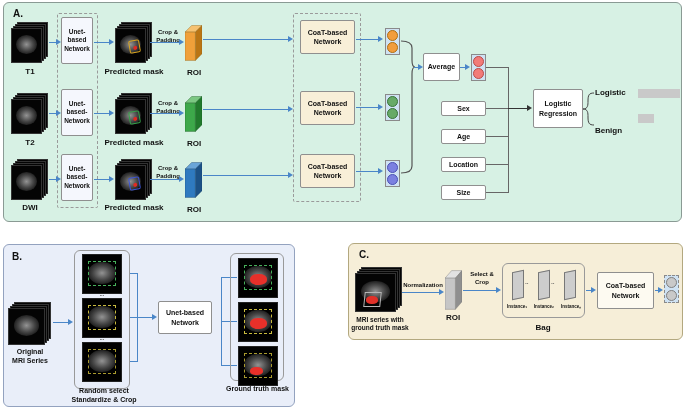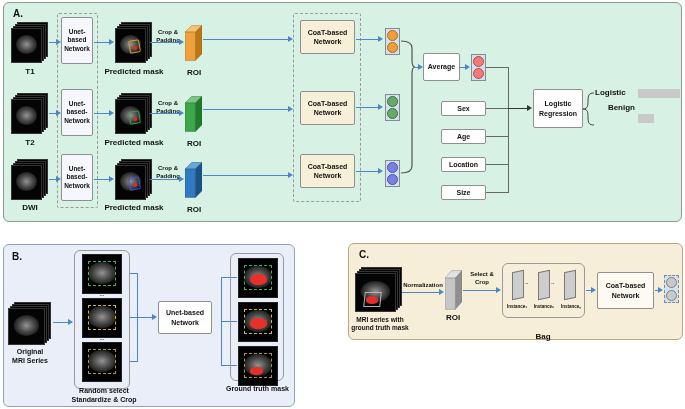--- a/index.html
+++ b/index.html
@@ -238,21 +238,21 @@
     <div class="arr dark" style="left:504px;top:102px;width:24px;"></div>
 
     <div class="nbox white f7" style="left:529px;top:86px;width:50px;height:39px;">Logistic
 Regression</div>
     <svg class="bracket" style="left:579px;top:86px;" width="11" height="39" viewBox="0 0 11 39">
       <path d="M0,20 C5,20 5,16 5,12 C5,6 6,4 11,4" fill="none" stroke="#444" stroke-width="1"></path>
       <path d="M0,20 C5,20 5,24 5,28 C5,34 6,36 11,36" fill="none" stroke="#444" stroke-width="1"></path>
     </svg>
     <div class="lbl f8 left" style="left:591px;top:85px;width:46px;">Logistic</div>
     <div class="bar" style="left:634px;top:86px;width:42px;height:9px;"></div>
-    <div class="lbl f8 left" style="left:591px;top:100px;width:40px;text-align:right;">Benign</div>
+    <div class="lbl f8 left" style="left:591px;top:123px;width:40px;">Benign</div>
     <div class="bar" style="left:634px;top:111px;width:16px;height:9px;"></div>
   </section>
 
   <section class="panel pb">
     <div class="lbl f10 left" style="left:8px;top:6px;">B.</div>
 
     <div class="stack" style="left:4px;top:57px;width:44px;height:44px;">
       <div class="sheet s0"></div>
         <div class="sheet s1"></div>
         <div class="sheet s2"></div>
@@ -351,21 +351,21 @@
     <div class="rbox" style="left:153px;top:19px;width:83px;height:55px;">
       <div class="icard" style="left:9px;top:7px;"></div>
       <div class="lbl f5" style="left:18px;top:16px;width:12px;color:#555;">··</div>
       <div class="icard" style="left:35px;top:7px;"></div>
       <div class="lbl f5" style="left:44px;top:16px;width:12px;color:#555;">··</div>
       <div class="icard" style="left:61px;top:7px;"></div>
       <div class="lbl f4" style="left:-1px;top:40px;width:30px;">Instance₁</div>
       <div class="lbl f4" style="left:26px;top:40px;width:30px;">Instance₂</div>
       <div class="lbl f4" style="left:53px;top:40px;width:30px;">Instanceₙ</div>
     </div>
-    <div class="lbl f8" style="left:174px;top:88px;width:40px;">Bag</div>
+    <div class="lbl f8" style="left:174px;top:79px;width:40px;">Bag</div>
 
     <div class="arr" style="left:237px;top:43px;width:10px;"></div>
     <div class="nbox creamlite f7" style="left:248px;top:28px;width:57px;height:37px;">CoaT-based
 Network</div>
     <div class="arr" style="left:306px;top:43px;width:8px;"></div>
     <div class="cpair dashedborder" style="left:315px;top:31px;height:28px;">
       <div class="cdot" style="background:var(--circle-gray);border:1px solid #808080;"></div>
       <div class="cdot" style="background:var(--circle-gray);border:1px solid #808080;"></div>
     </div>
   </section>

